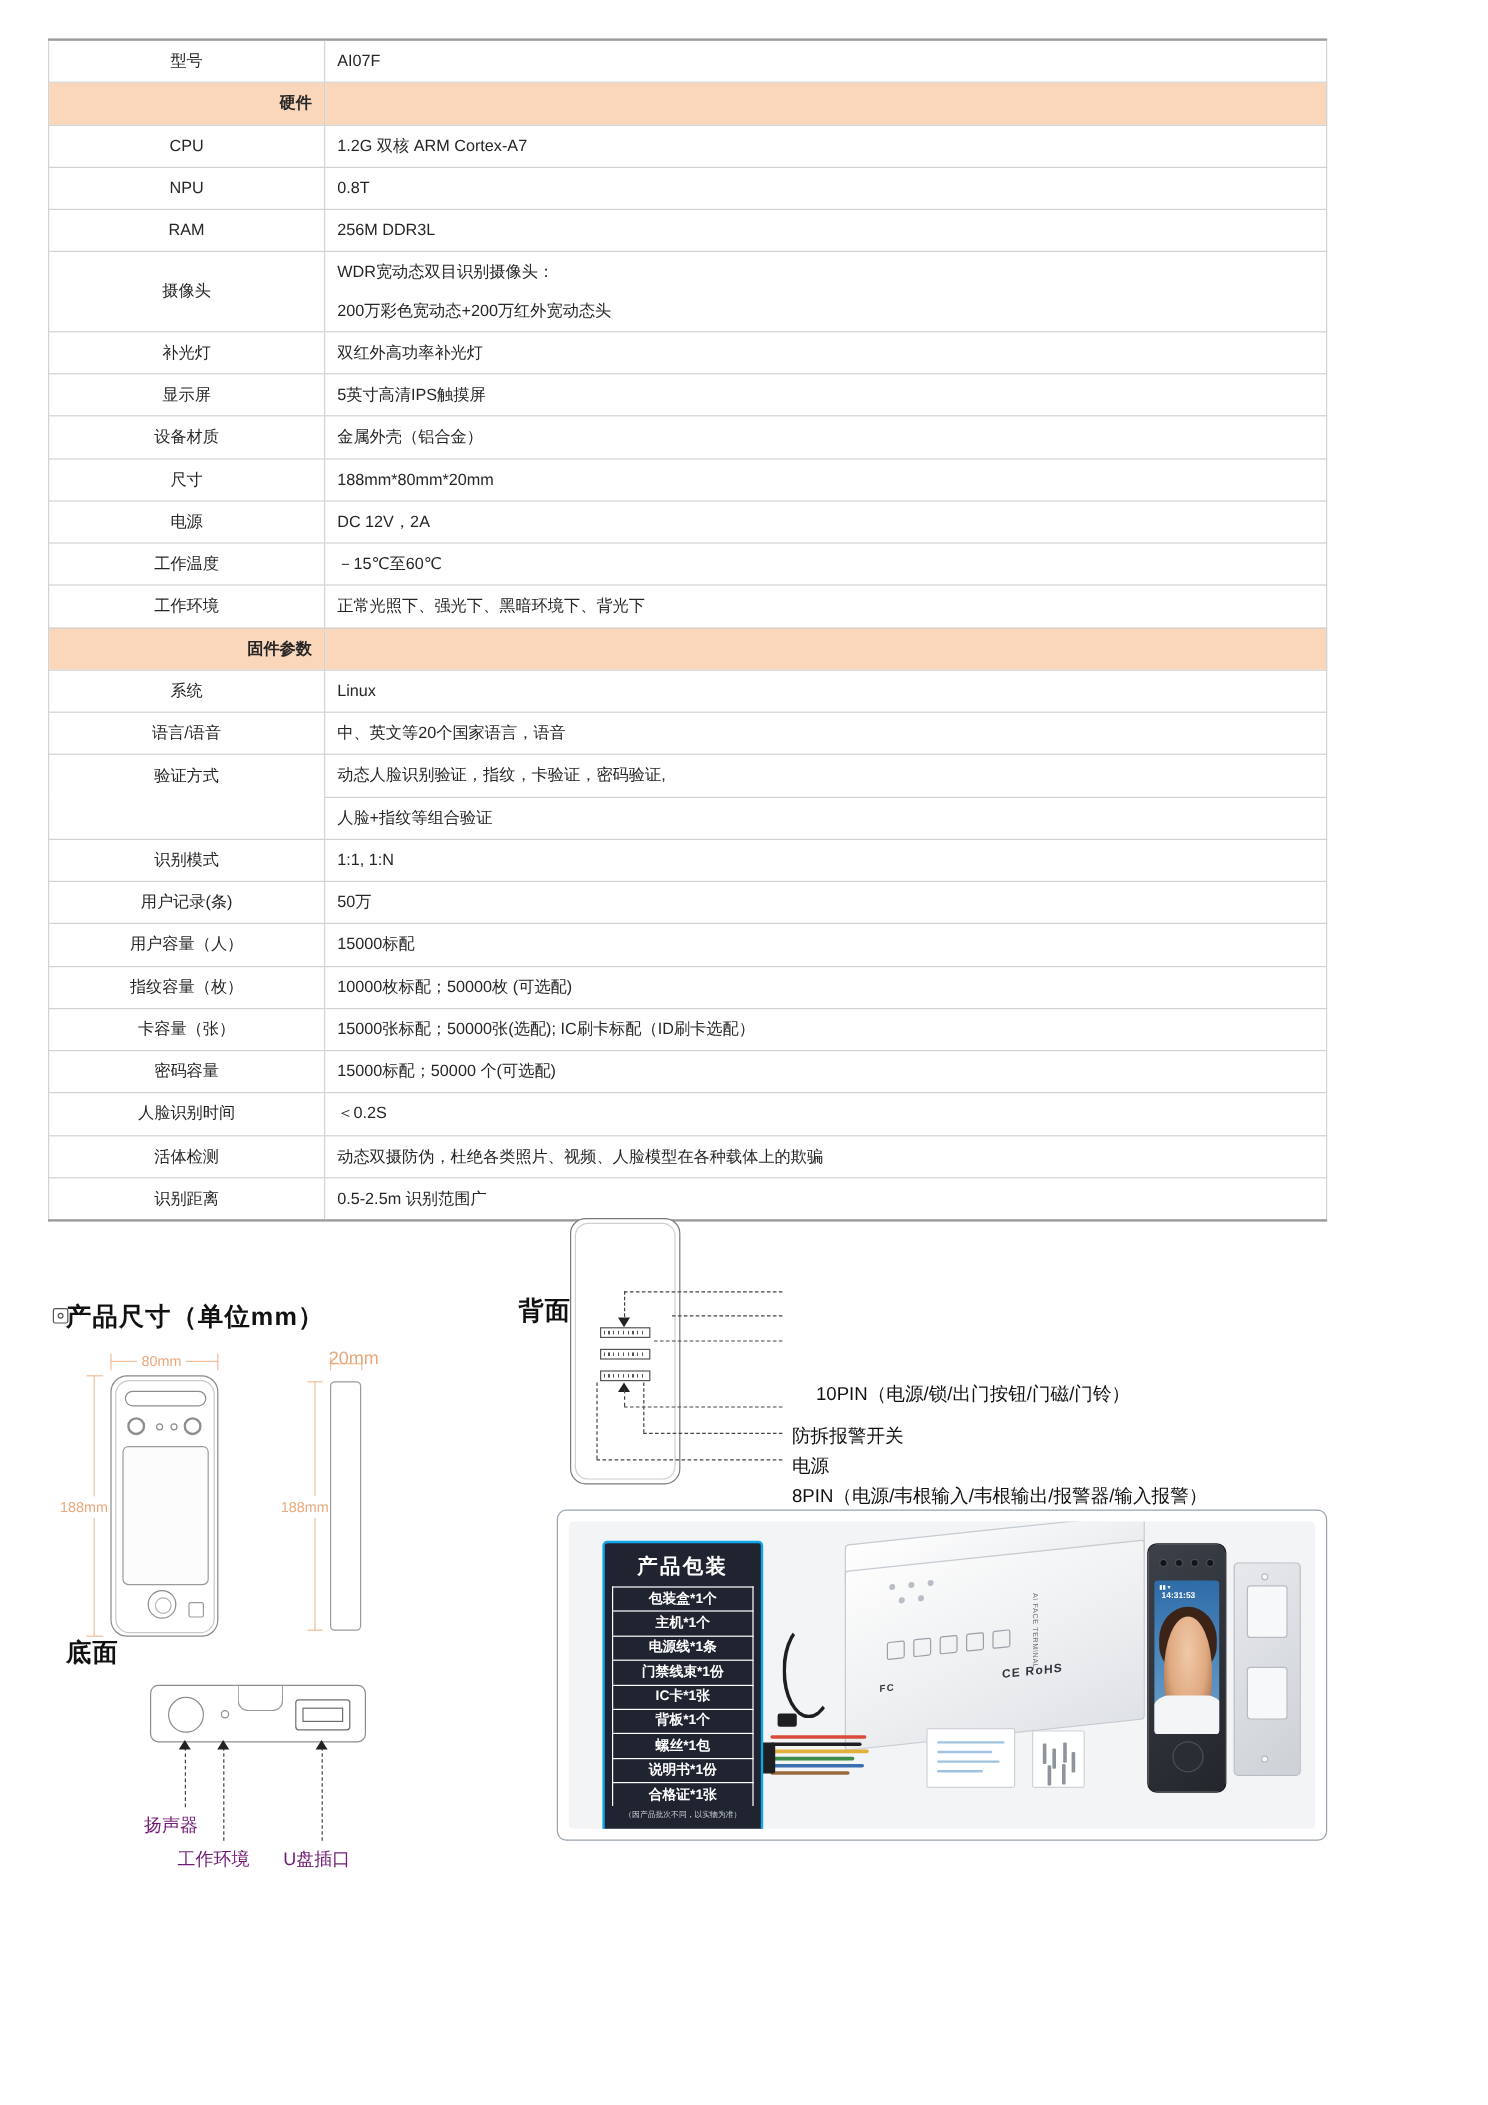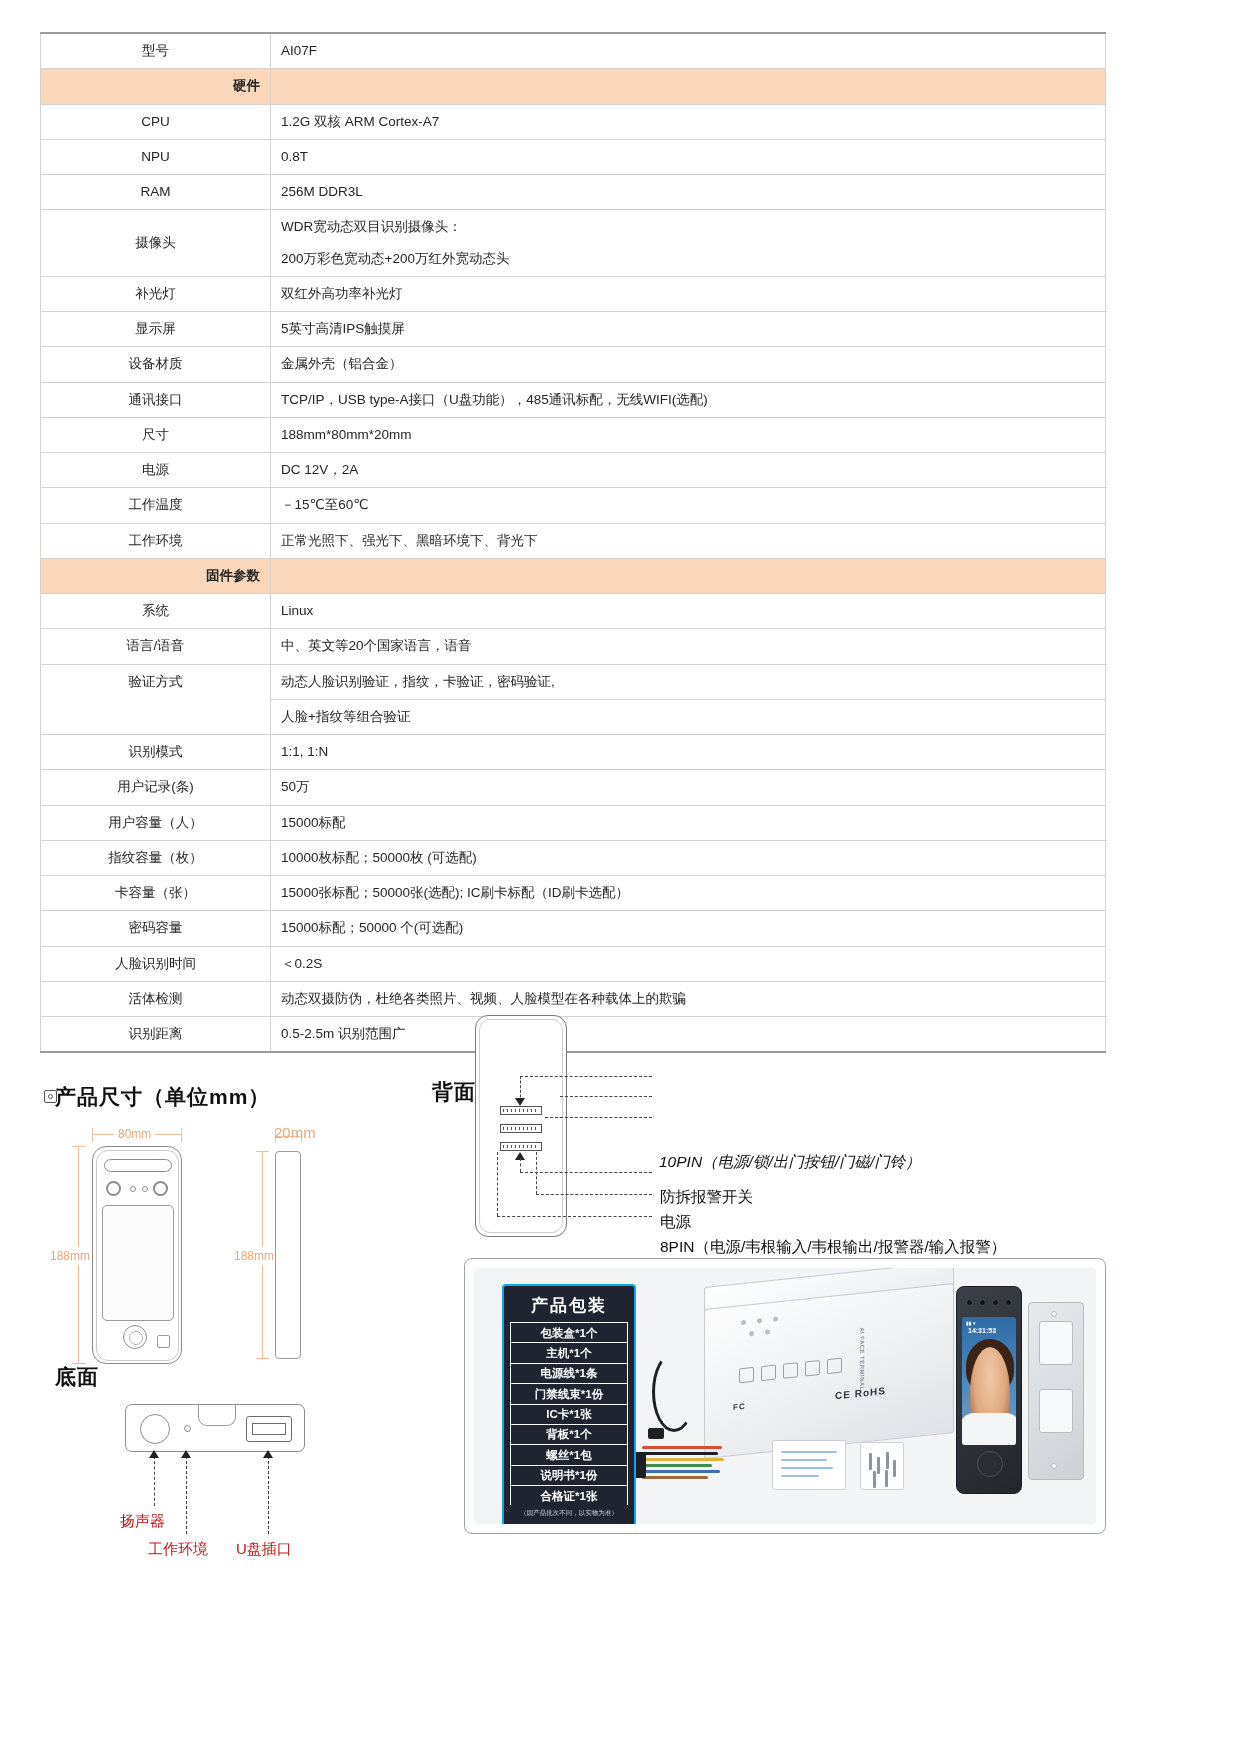--- a/index.html
+++ b/index.html
@@ -89,21 +89,21 @@
     border:1.4px solid #8d8d8d; border-radius:50%; }
   .bf-reset { position:absolute; left:58px; top:20px; width:7px; height:7px;
     border:1.3px solid #8d8d8d; border-radius:50%; }
   .bf-notch { position:absolute; left:72px; top:-1px; width:38px; height:22px;
     border:1.4px solid #9b9b9b; border-top:none; border-radius:0 0 9px 9px; }
   .bf-usb-out { position:absolute; left:120px; top:11px; width:46px; height:26px;
     border:1.6px solid #6d6d6d; border-radius:3px; }
   .bf-usb-in { position:absolute; left:5px; top:6px; right:5px; bottom:6px;
     border:1.5px solid #6d6d6d; background:#fff; }
 
-  .blabel { position:absolute; font-size:15px; color:#b91c1c; white-space:nowrap; }
+  .blabel { position:absolute; font-size:15px; color:#701a75; white-space:nowrap; }
   #bl-speaker { left:120px; top:1512px; }
   #bl-reset   { left:148px; top:1540px; }
   #bl-usb     { left:236px; top:1540px; }
 
   .leader-v { position:absolute; border-left:1.6px dashed #444; }
   .leader-h { position:absolute; border-top:1.6px dashed #444; }
   .arrow-up {
     position:absolute; width:0; height:0;
     border-left:5px solid transparent; border-right:5px solid transparent;
     border-bottom:8px solid #222;
@@ -290,24 +290,20 @@
         <td class="k">补光灯</td>
         <td class="v">双红外高功率补光灯</td>
       </tr>
       <tr>
         <td class="k">显示屏</td>
         <td class="v">5英寸高清IPS触摸屏</td>
       </tr>
       <tr>
         <td class="k">设备材质</td>
         <td class="v">金属外壳（铝合金）</td>
-      </tr>
-      <tr>
-        <td class="k">通讯接口</td>
-        <td class="v">TCP/IP，USB type-A接口（U盘功能），485通讯标配，无线WIFI(选配)</td>
       </tr>
       <tr>
         <td class="k">尺寸</td>
         <td class="v">188mm*80mm*20mm</td>
       </tr>
       <tr>
         <td class="k">电源</td>
         <td class="v">DC 12V，2A</td>
       </tr>
       <tr>
@@ -445,21 +441,21 @@
 <div class="arrow-up" style="left:515px; top:1152px;"></div>
 <div class="leader-v" style="left:520px; top:1158px; height:14px;"></div>
 <div class="leader-h" style="left:520px; top:1172px; width:132px;"></div>
 
 <div class="leader-v" style="left:536px; top:1152px; height:42px;"></div>
 <div class="leader-h" style="left:536px; top:1194px; width:116px;"></div>
 
 <div class="leader-v" style="left:497px; top:1152px; height:64px;"></div>
 <div class="leader-h" style="left:497px; top:1216px; width:155px;"></div>
 
-<div class="bp-label" style="left:659px; top:1152px;font-style:italic;">10PIN（电源/锁/出门按钮/门磁/门铃）</div>
+<div class="bp-label" style="left:680px; top:1152px;">10PIN（电源/锁/出门按钮/门磁/门铃）</div>
 <div class="bp-label" style="left:660px; top:1187px;">防拆报警开关</div>
 <div class="bp-label" style="left:660px; top:1212px;">电源</div>
 <div class="bp-label" style="left:660px; top:1237px;">8PIN（电源/韦根输入/韦根输出/报警器/输入报警）</div>
 <div class="bp-label" style="left:660px; top:1268px;">4PIN（以太网）</div>
 <div class="bp-label" style="left:660px; top:1298px;">4PIN（电源/RS485）</div>
 
 <div class="bottom-face">
   <div class="bf-speaker"></div>
   <div class="bf-reset"></div>
   <div class="bf-notch"></div>

